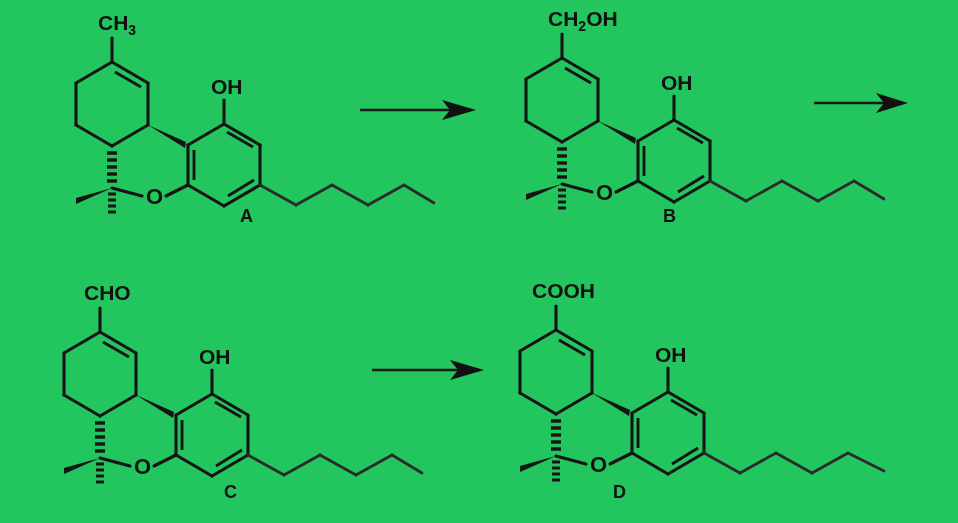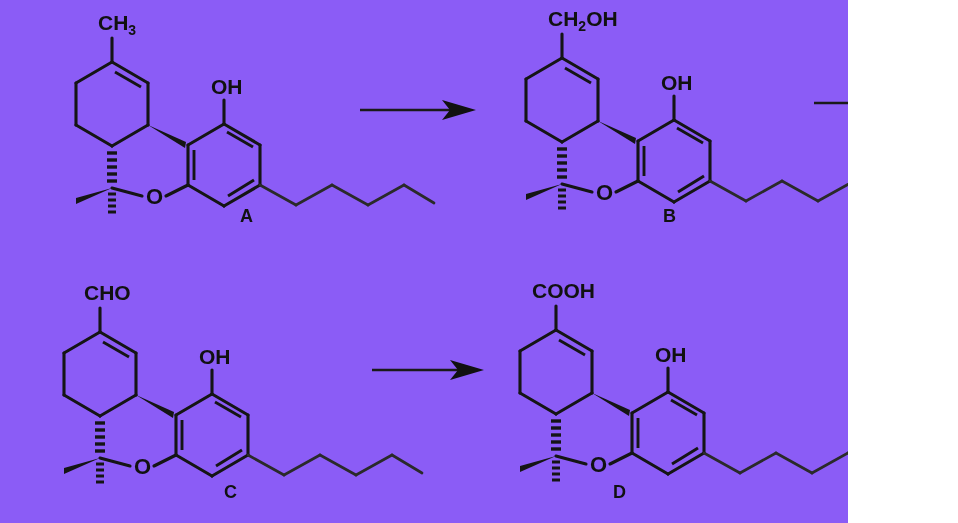--- a/index.html
+++ b/index.html
@@ -6,23 +6,23 @@
   html, body {
     margin: 0;
     padding: 0;
     background: #ffffff;
   }
   body {
     font-family: "Liberation Sans", sans-serif;
   }
   #canvas {
     position: relative;
-    width: 848px;
+    width: 958px;
     height: 523px;
-    background: #8b5cf6;
+    background: #22c55e;
     overflow: hidden;
   }
   .struct-svg {
     position: absolute;
     overflow: visible;
   }
   .arrow-svg {
     position: absolute;
     overflow: visible;
   }

